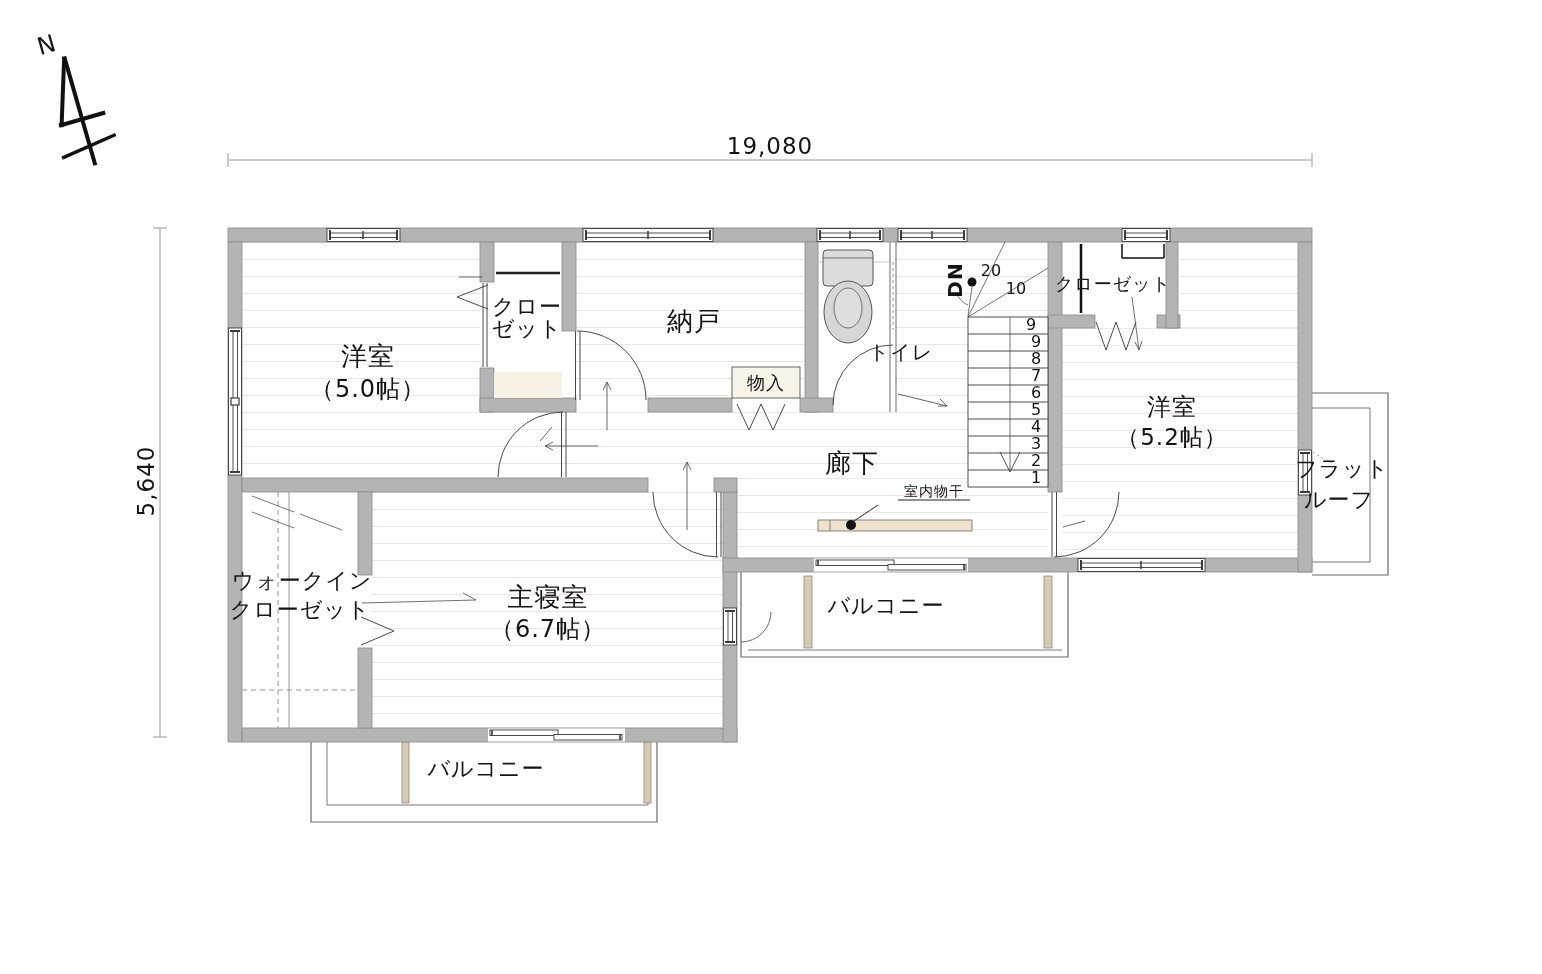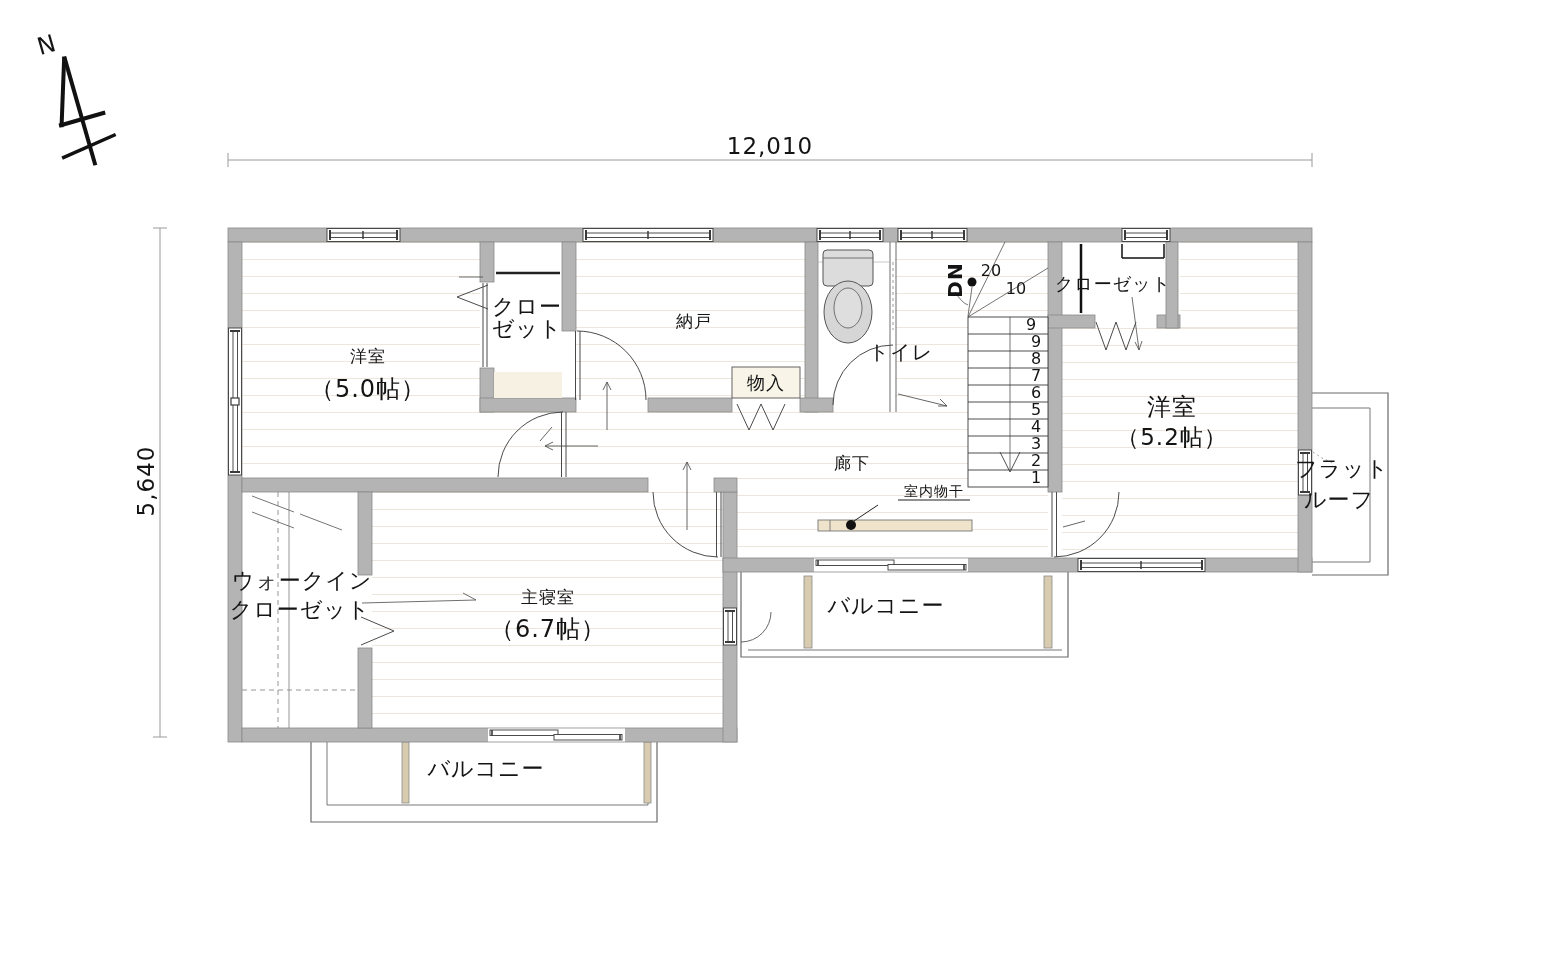--- a/index.html
+++ b/index.html
@@ -3,21 +3,21 @@
 <meta charset="utf-8">
 <style>
   html,body{margin:0;padding:0;background:#fff}
   .plan{position:relative;width:1542px;height:974px;background:#ffffff;overflow:hidden;
         font-family:"DejaVu Sans",sans-serif;color:#141414}
   .floor{position:absolute;pointer-events:none;
          background-image:repeating-linear-gradient(180deg, rgba(196,172,138,.30) 0 1px, transparent 1px 17px)}
   .floor.plain{background-image:none}
   svg.draw{position:absolute;left:0;top:0}
   .lbl{position:absolute;transform:translate(-50%,-50%);white-space:nowrap;letter-spacing:1px;line-height:1}
-  .s26{font-size:17px}.s24{font-size:24px}.s23{font-size:23px}.s20{font-size:20px}
+  .s26{font-size:26px}.s24{font-size:24px}.s23{font-size:23px}.s20{font-size:20px}
   .s19{font-size:22px}.s18{font-size:18px}.s17{font-size:14px}.s16{font-size:16px;letter-spacing:0}
   .rotv{transform:translate(-50%,-50%) rotate(-90deg)}
   .dn{transform:translate(-50%,-50%) rotate(-90deg);font-weight:600}
   .nmark{transform:translate(-50%,-50%) rotate(-16deg);font-size:24px}
   .underl{border-bottom:1.6px solid #222;padding:0 6px 2px}
 </style>
 </head>
 <body>
 
 <div class="plan">
@@ -305,21 +305,21 @@
 
     <g stroke="#111" fill="none" transform="rotate(-16 78 112)">
       <line x1="80" y1="55" x2="80" y2="168" stroke-width="4"></line>
       <line x1="80" y1="55" x2="58" y2="122" stroke-width="4"></line>
       <line x1="56" y1="120" x2="104" y2="120" stroke-width="4"></line>
       <line x1="50" y1="152" x2="108" y2="144" stroke-width="3.5"></line>
     </g>
   </svg>
 
   <span class="lbl nmark" style="left:47px;top:45px">N</span>
-  <span class="lbl s23" style="left:770px;top:146px">12,010</span>
+  <span class="lbl s23" style="left:770px;top:146px">19,080</span>
   <span class="lbl s23 rotv" style="left:146px;top:481px">5,640</span>
 
   <span class="lbl s26" style="left:368px;top:356px">洋室</span>
   <span class="lbl s24" style="left:368px;top:389px">（5.0帖）</span>
 
   <span class="lbl s19" style="left:527px;top:307px">クロー</span>
   <span class="lbl s19" style="left:527px;top:329px">ゼット</span>
 
   <span class="lbl s26" style="left:694px;top:321px">納戸</span>
   <span class="lbl s18" style="left:766px;top:383px">物入</span>

